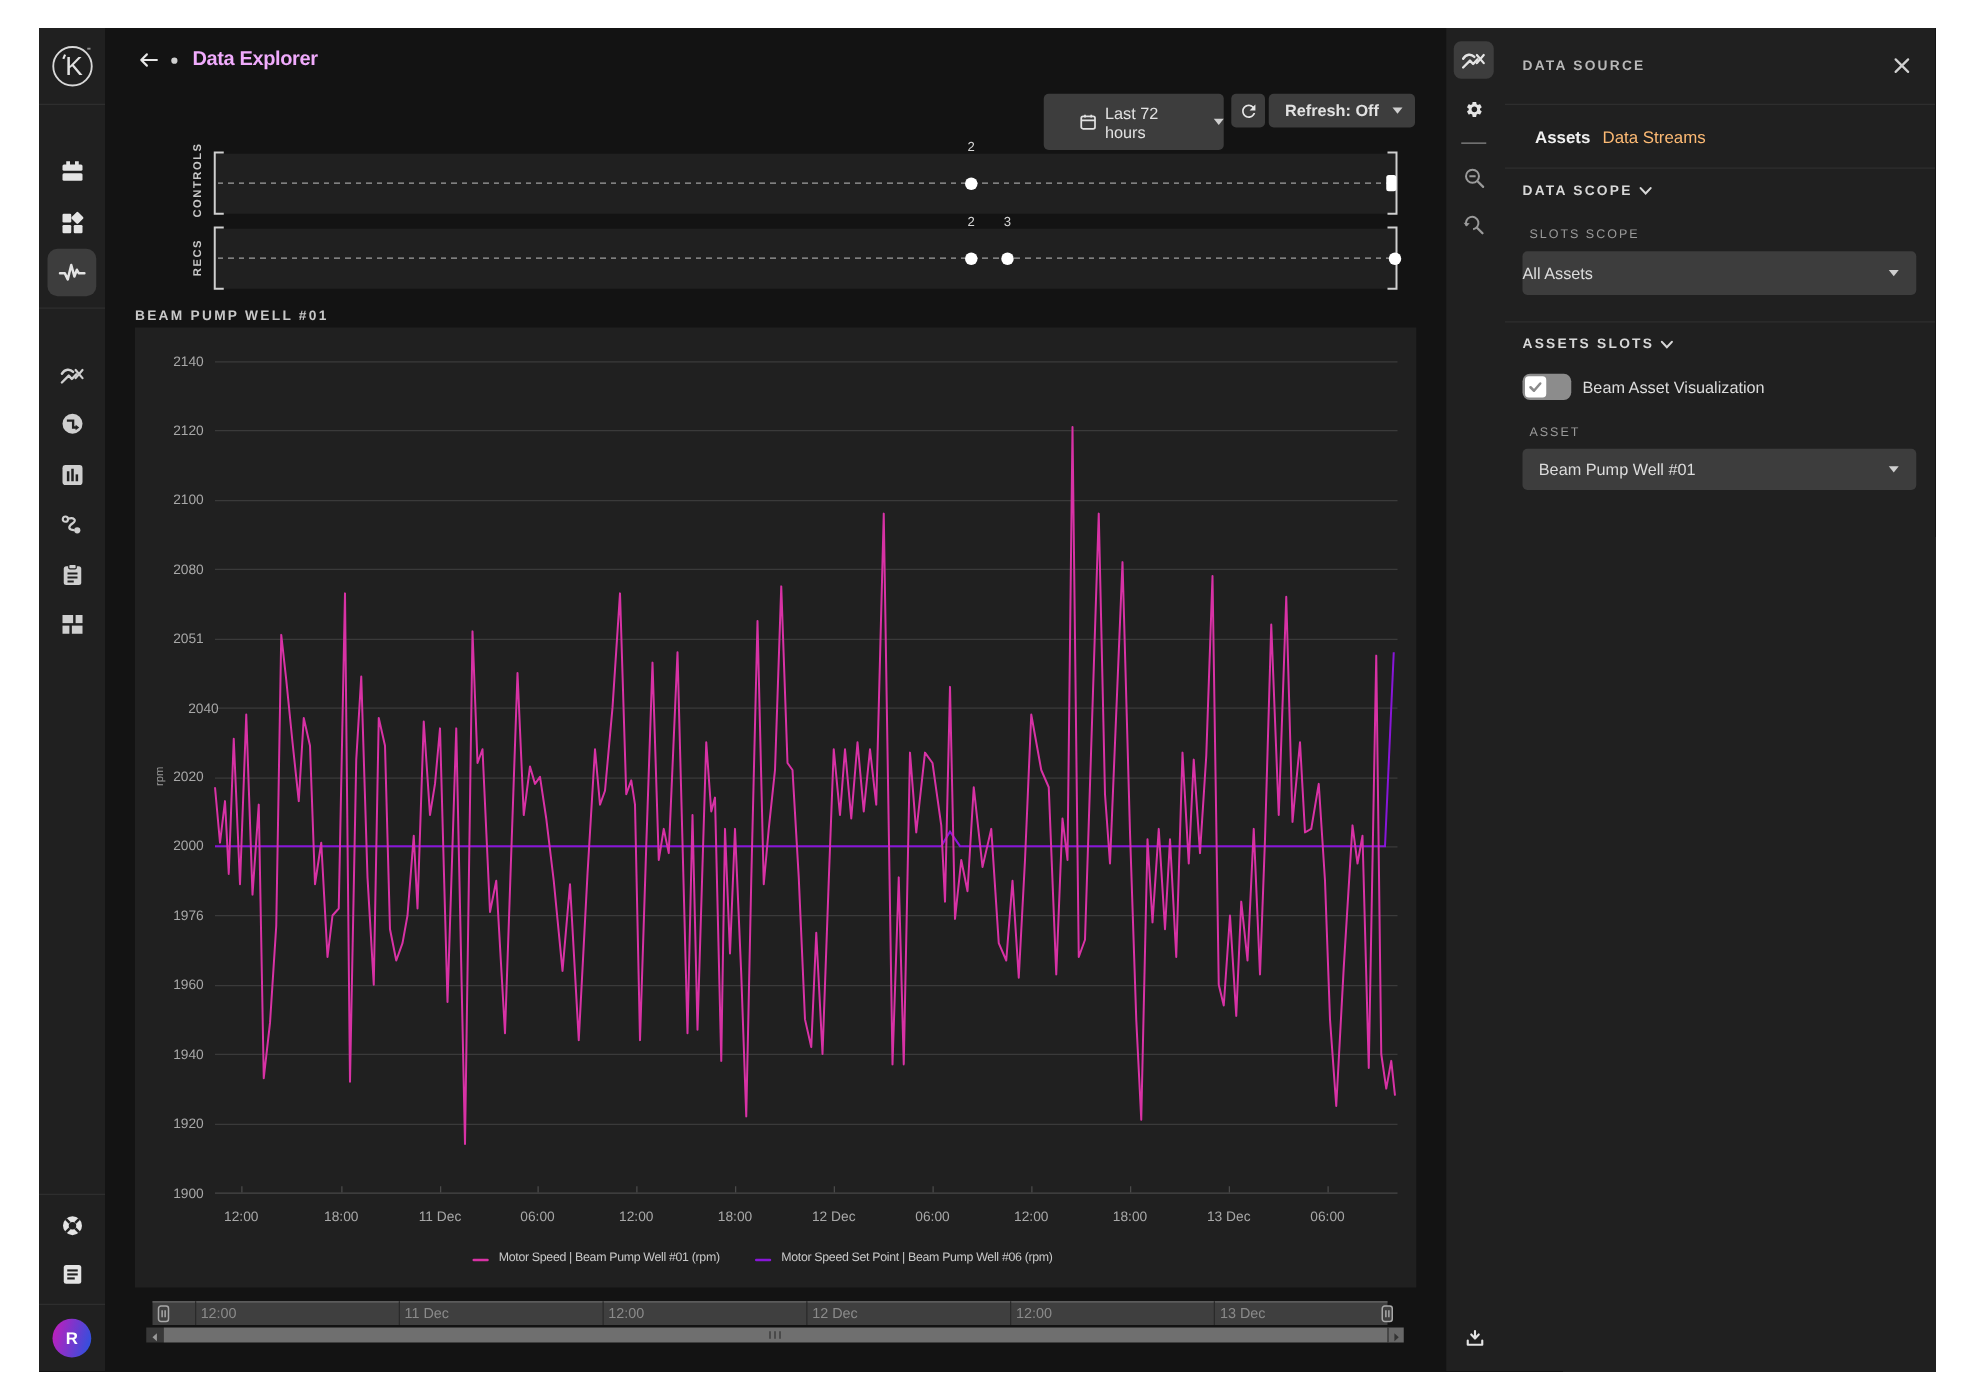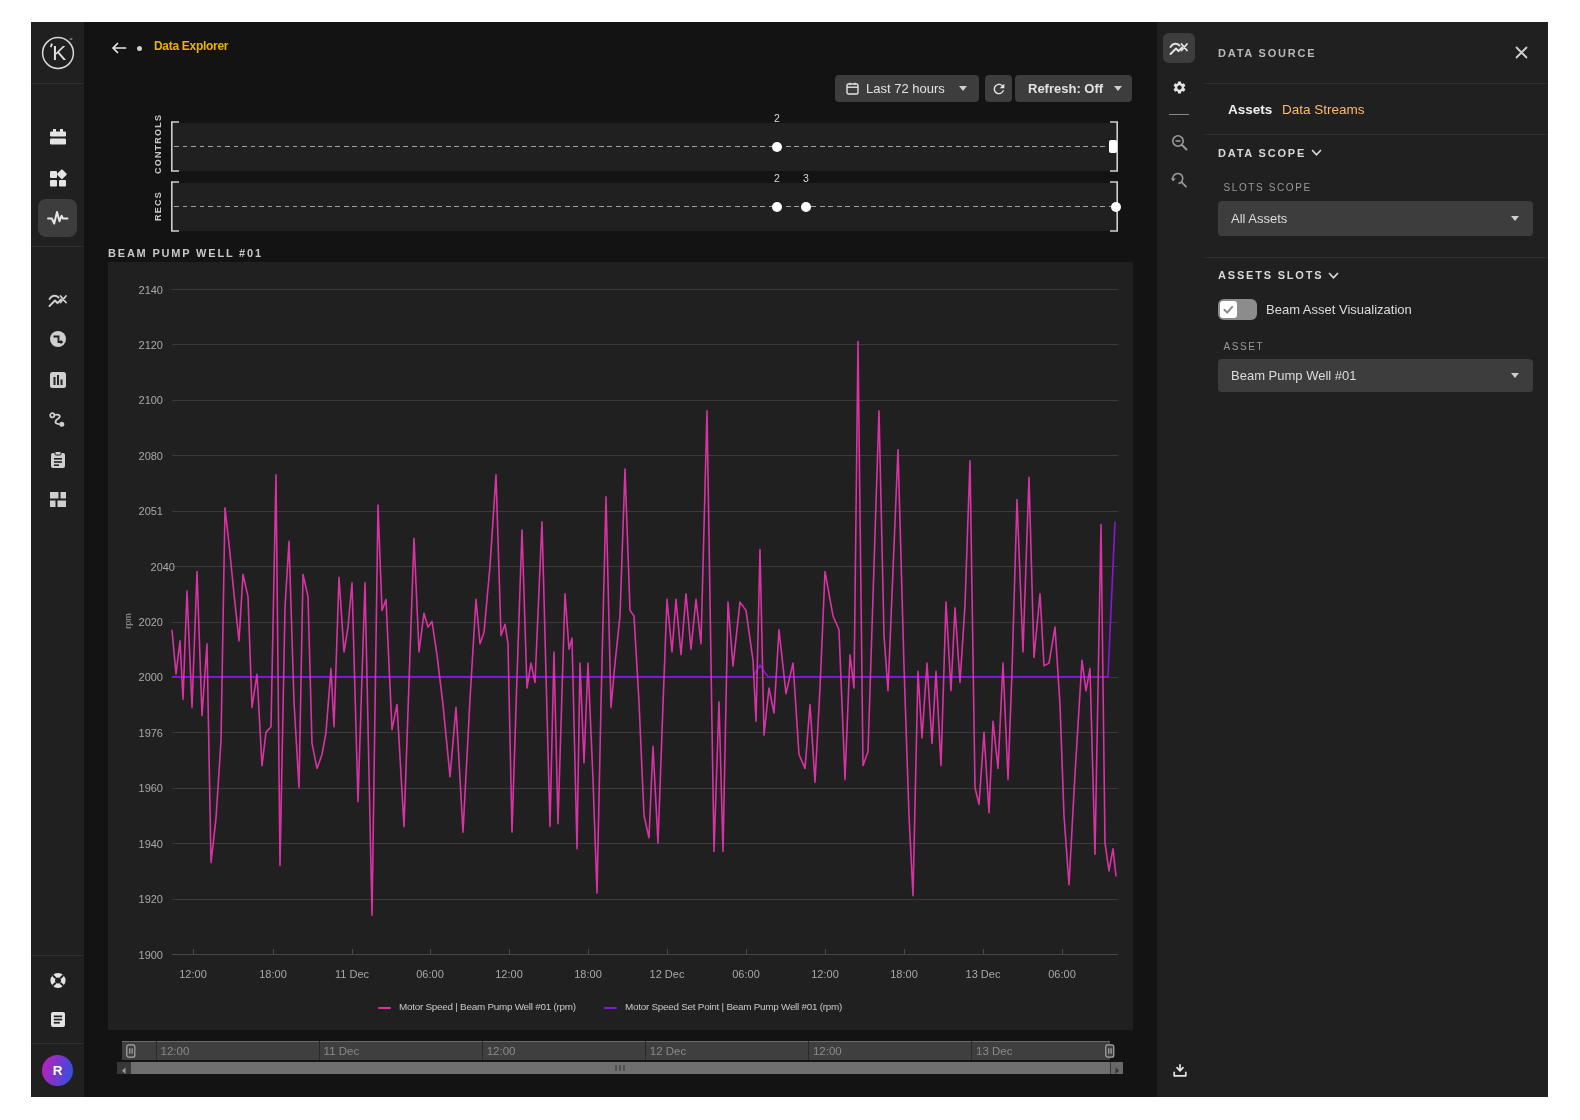--- a/index.html
+++ b/index.html
@@ -97,22 +97,22 @@
       <rect x="3.8" y="4.5" width="8.4" height="1.7" fill="#202020"></rect>
       <rect x="3.8" y="7.7" width="8.4" height="1.7" fill="#202020"></rect>
       <rect x="3.8" y="10.9" width="6" height="1.7" fill="#202020"></rect>
     </svg>
 <div class="divider" style="left:0;top:1021px;width:53px"></div>
 <div class="abs" style="left:11px;top:1033px;width:31px;height:31px;border-radius:50%;background:linear-gradient(105deg,#c01ebc 5%,#2c52df 95%);color:#fff;font-size:13.5px;font-weight:bold;display:flex;align-items:center;justify-content:center">R</div>
 <svg class="abs" style="left:80px;top:19px" width="16" height="14" viewBox="0 0 16 14">
       <path d="M14.5 7 H2 M6.5 2.5 L2 7 L6.5 11.5" fill="none" stroke="#e6e6e6" stroke-width="1.7" stroke-linecap="round" stroke-linejoin="round"></path>
     </svg>
 <div class="abs" style="left:106px;top:23.5px;width:5px;height:5px;border-radius:50%;background:#cfcfcf"></div>
-<div class="abs" style="left:123px;top:17px;color:#eab308;font-size:12px;font-weight:bold;letter-spacing:-0.3px">Data Explorer</div>
-<div class="btn" style="left:804px;top:53px;width:144px;height:27px;padding-left:11px">
+<div class="abs" style="left:123px;top:17px;color:#f0abfc;font-size:16px;font-weight:bold;letter-spacing:-0.3px">Data Explorer</div>
+<div class="btn" style="left:804px;top:53px;width:144px;height:45px;padding-left:29px">
       <svg width="13" height="13" viewBox="0 0 13 13" style="position:static">
         <rect x="1" y="2" width="11" height="10" rx="1.5" fill="none" stroke="#e2e2e2" stroke-width="1.4"></rect>
         <line x1="1" y1="5.2" x2="12" y2="5.2" stroke="#e2e2e2" stroke-width="1.4"></line>
         <line x1="4" y1="0.8" x2="4" y2="3" stroke="#e2e2e2" stroke-width="1.4"></line>
         <line x1="9" y1="0.8" x2="9" y2="3" stroke="#e2e2e2" stroke-width="1.4"></line>
       </svg>
       <span style="margin-left:7px">Last 72 hours</span>
       <span class="caret" style="margin-left:14px"></span>
     </div>
 <div class="btn" style="left:954px;top:53px;width:27px;height:27px;justify-content:center">
@@ -205,21 +205,21 @@
 <div class="abs" style="left:952px;top:927.0px;width:1px;height:5px;background:#4a4a4a"></div>
 <div class="xlab" style="left:1006px;top:946px">06:00</div>
 <div class="abs" style="left:1031px;top:927.0px;width:1px;height:5px;background:#4a4a4a"></div>
 <svg class="abs" style="left:77px;top:240px" width="1025" height="768" viewBox="0 0 1025 768">
       <polyline points="64.0,414.9 645.0,414.9 652.0,403.3 660.0,414.9 1000.0,414.9 1007.0,259.8" fill="none" stroke="#8816d8" stroke-width="1.6"></polyline>
       <polyline points="64.0,367.8 68.0,412.2 72.0,378.9 75.0,437.1 79.0,329.0 84.0,445.4 89.0,309.6 94.0,453.7 99.0,381.7 103.0,600.6 108.0,556.3 113.0,478.7 117.0,245.9 121.0,281.9 126.0,331.8 131.0,378.9 135.0,312.4 140.0,334.6 144.0,445.4 149.0,412.2 154.0,503.6 158.0,470.4 163.0,464.8 168.0,212.7 172.0,603.4 177.0,345.7 181.0,279.2 186.0,439.9 191.0,525.8 195.0,312.4 200.0,334.6 204.0,481.4 209.0,506.4 214.0,492.5 218.0,470.4 223.0,406.6 226.0,464.8 231.0,315.2 236.0,390.0 240.0,365.1 244.0,320.7 250.0,539.6 257.0,320.7 264.0,653.2 270.0,243.1 274.0,348.4 278.0,337.4 284.0,467.6 289.0,442.6 296.0,564.6 306.0,276.4 311.0,390.0 316.0,351.2 320.0,365.1 324.0,359.5 329.0,392.8 335.0,442.6 342.0,514.7 348.0,445.4 355.0,570.1 362.0,437.1 368.0,337.4 372.0,381.7 376.0,370.6 382.0,304.1 388.0,212.7 393.0,373.4 397.0,362.3 400.0,381.7 404.0,570.1 409.0,414.9 414.0,268.1 419.0,426.0 423.0,401.1 427.0,420.5 434.0,259.8 442.0,564.6 446.0,390.0 450.0,561.8 457.0,331.8 461.0,387.2 464.0,376.1 469.0,586.7 472.0,401.1 476.0,500.8 480.0,401.1 485.0,517.5 489.0,631.1 493.0,442.6 498.0,234.8 503.0,445.4 507.0,401.1 512.0,354.0 517.0,207.1 522.0,348.4 526.0,354.0 531.0,439.9 536.0,553.5 541.0,575.7 545.0,484.2 550.0,581.2 555.0,442.6 559.0,337.4 564.0,390.0 568.0,337.4 573.0,392.8 578.0,331.8 583.0,387.2 588.0,337.4 593.0,381.7 599.0,148.9 606.0,589.5 611.0,439.9 615.0,589.5 620.0,340.1 625.0,403.9 632.0,340.1 638.0,348.4 645.0,398.3 648.0,459.3 652.0,287.5 656.0,473.1 661.0,426.0 666.0,451.0 671.0,367.8 678.0,431.6 685.0,401.1 691.0,492.5 697.0,506.4 702.0,442.6 707.0,520.2 712.0,426.0 717.0,309.6 725.0,354.0 731.0,367.8 737.0,517.5 742.0,392.8 746.0,426.0 750.0,79.6 755.0,503.6 760.0,489.8 771.0,148.9 776.0,373.4 780.0,428.8 790.0,187.7 796.0,403.9 801.0,553.5 805.0,633.8 810.0,409.4 814.0,475.9 819.0,401.1 824.0,481.4 828.0,409.4 833.0,503.6 838.0,340.1 843.0,428.8 847.0,345.7 852.0,420.5 857.0,342.9 862.0,198.8 867.0,525.8 871.0,542.4 876.0,470.4 881.0,550.7 885.0,459.3 890.0,506.4 895.0,401.1 900.0,517.5 904.0,409.4 909.0,237.6 915.0,390.0 921.0,215.4 926.0,395.5 932.0,331.8 936.0,403.9 941.0,401.1 947.0,365.1 952.0,442.6 956.0,553.5 961.0,622.8 967.0,511.9 974.0,398.3 978.0,428.8 982.0,406.6 987.0,592.3 993.0,262.5 997.0,581.2 1001.0,608.9 1005.0,586.7 1008.0,614.5" fill="none" stroke="#d832a5" stroke-width="1.6" stroke-linejoin="round"></polyline>
     </svg>
 <div class="abs" style="left:347px;top:984.5px;width:13px;height:2.6px;background:#d832a5;border-radius:2px"></div>
 <div class="abs" style="left:368px;top:979px;color:#c8c8c8;font-size:9.9px;letter-spacing:-0.25px">Motor Speed | Beam Pump Well #01 (rpm)</div>
 <div class="abs" style="left:573px;top:984.5px;width:13px;height:2.6px;background:#8816d8;border-radius:2px"></div>
-<div class="abs" style="left:594px;top:979px;color:#c8c8c8;font-size:9.9px;letter-spacing:-0.25px">Motor Speed Set Point | Beam Pump Well #01 (rpm)</div>
+<div class="abs" style="left:594px;top:979px;color:#c8c8c8;font-size:9.9px;letter-spacing:-0.25px">Motor Speed Set Point | Beam Pump Well #06 (rpm)</div>
 <div class="abs" style="left:91px;top:1019px;width:988px;height:18.5px;background:#3f3f3f;border-top:1px solid #6a6a6a"></div>
 <div class="abs" style="left:124.5px;top:1019px;width:1px;height:18.5px;background:#2a2a2a"></div>
 <div class="tlab" style="left:129.5px;top:1022.5px">12:00</div>
 <div class="abs" style="left:287.6px;top:1019px;width:1px;height:18.5px;background:#2a2a2a"></div>
 <div class="tlab" style="left:292.6px;top:1022.5px">11 Dec</div>
 <div class="abs" style="left:450.7px;top:1019px;width:1px;height:18.5px;background:#2a2a2a"></div>
 <div class="tlab" style="left:455.7px;top:1022.5px">12:00</div>
 <div class="abs" style="left:613.8px;top:1019px;width:1px;height:18.5px;background:#2a2a2a"></div>
 <div class="tlab" style="left:618.8px;top:1022.5px">12 Dec</div>
 <div class="abs" style="left:776.9px;top:1019px;width:1px;height:18.5px;background:#2a2a2a"></div>
@@ -282,21 +282,21 @@
     </svg>
 <div class="divider" style="left:1173px;top:61px;width:344px"></div>
 <div class="abs" style="left:1197px;top:80px;color:#f0f0f0;font-size:13.5px;font-weight:bold">Assets</div>
 <div class="abs" style="left:1251px;top:80px;color:#fdba74;font-size:13.5px">Data Streams</div>
 <div class="divider" style="left:1173px;top:111.5px;width:344px"></div>
 <div class="sechead" style="left:1187px;top:124.5px">DATA SCOPE</div>
 <svg class="abs" style="left:1280px;top:127px" width="11" height="8" viewBox="0 0 11 8">
       <path d="M1.5 1.5 L5.5 5.8 L9.5 1.5" fill="none" stroke="#d8d8d8" stroke-width="1.7" stroke-linecap="round"></path>
     </svg>
 <div class="sublab" style="left:1192.5px;top:160px">SLOTS SCOPE</div>
-<div class="select" style="left:1187px;top:178.5px;width:314.5px;height:35px;padding-left:13px">All Assets<span class="caret" style="position:absolute;right:14px"></span></div>
+<div class="select" style="left:1187px;top:178.5px;width:314.5px;height:35px;">All Assets<span class="caret" style="position:absolute;right:14px"></span></div>
 <div class="divider" style="left:1173px;top:234.5px;width:344px"></div>
 <div class="sechead" style="left:1187px;top:247px">ASSETS SLOTS</div>
 <svg class="abs" style="left:1297px;top:249.5px" width="11" height="8" viewBox="0 0 11 8">
       <path d="M1.5 1.5 L5.5 5.8 L9.5 1.5" fill="none" stroke="#d8d8d8" stroke-width="1.7" stroke-linecap="round"></path>
     </svg>
 <div class="abs" style="left:1187px;top:276.5px;width:39px;height:21.5px;border-radius:6px;background:#8c8c8c">
       <div style="position:absolute;left:2px;top:2.2px;width:16.5px;height:17px;border-radius:3px;background:#fff"><svg width="16.5" height="17" viewBox="0 0 16.5 17" style="position:static">
           <path d="M4.4 8.8 L7.2 11.6 L12.2 5.8" fill="none" stroke="#8a8a8a" stroke-width="2" stroke-linecap="round" stroke-linejoin="round"></path>
         </svg></div>
     </div>

